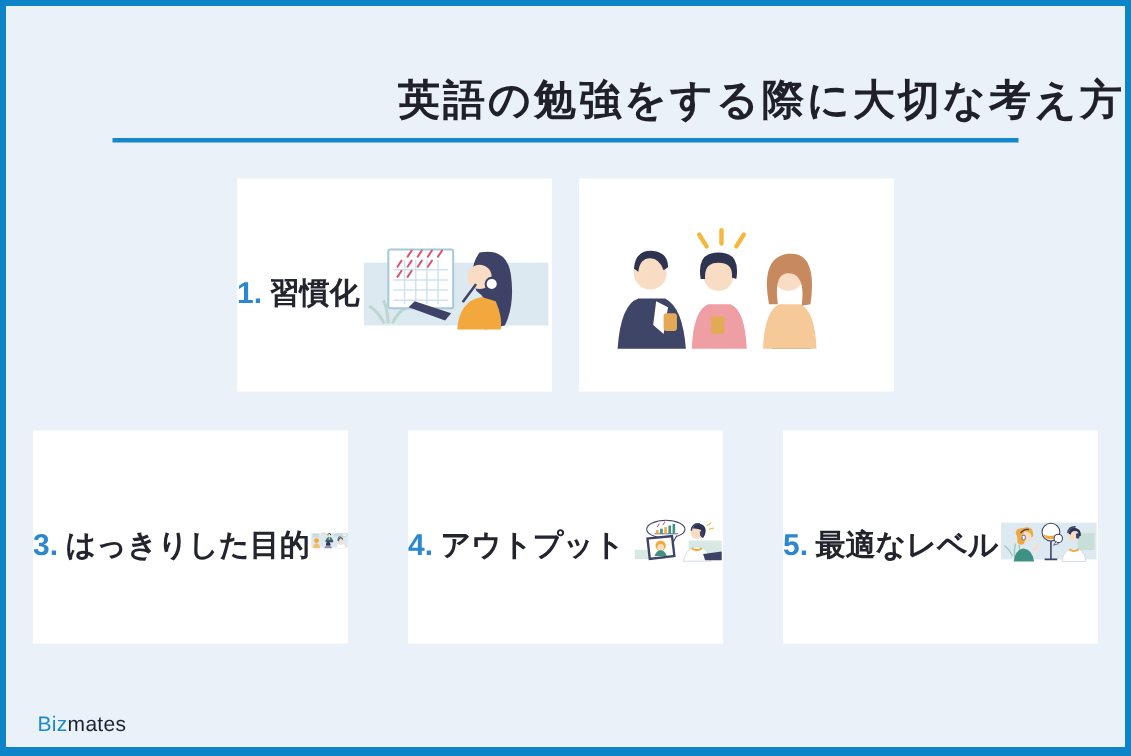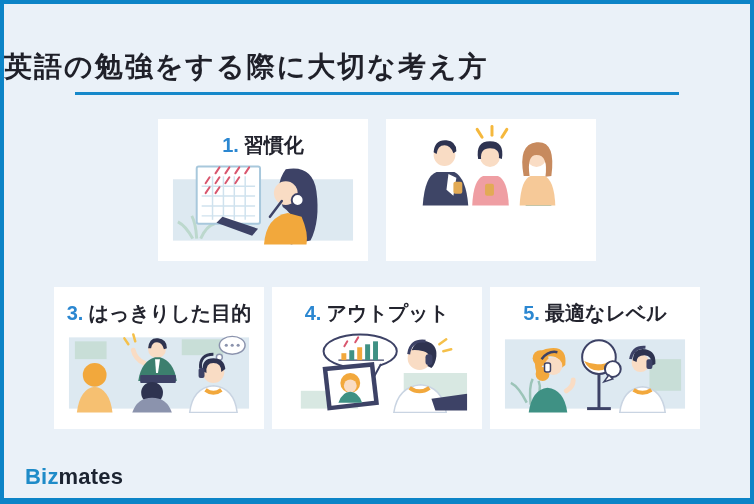--- a/index.html
+++ b/index.html
@@ -12,57 +12,57 @@
   .frame {
     position: relative;
     width: 754px; height: 504px;
     background: #eaf1f8;
     border: 4px solid #0c84c7;
     border-bottom-width: 6px;
     overflow: hidden;
   }
   .title {
     margin: 46px 0 0 0;
-    text-align: left;
+    text-align: right;
     font-size: 28px;
     font-weight: bold;
     color: #1f2029;
     letter-spacing: 2px;
     line-height: 1.2;
   }
   .title-underline {
     width: 604px; height: 3px;
     background: #1588ca;
     margin: 8px auto 0 auto;
   }
   .row { display: flex; justify-content: center; }
   .row-1 { margin-top: 24px; gap: 18px; }
-  .row-2 { margin-top: 26px; gap: 8px; }
+  .row-2 { margin-top: 26px; gap: 40px; }
   .card {
     background: #ffffff;
     width: 210px; height: 142px;
     display: flex;
-    flex-direction: column;
+    flex-direction: row;
     align-items: center;
   }
   .card-title {
     margin-top: 13px;
     font-weight: bold;
     font-size: 20px;
     color: #23242e;
     white-space: nowrap;
     line-height: 1.3;
   }
   .card-num { color: #2b87d1; margin-right: 5px; }
   .card svg { margin-top: 5px; width: 188px; height: 82px; display: block; }
   .logo {
     position: absolute;
     left: 21px; bottom: 8px;
-    font-size: 22px;
-    font-weight: bold;
+    font-size: 14px;
+    font-weight: normal;
     letter-spacing: 0.2px;
   }
   .logo-biz { color: #1e8bc8; }
   .logo-mates { color: #1c2431; }
 </style>
 </head>
 <body>
 
 <div class="frame">
 

